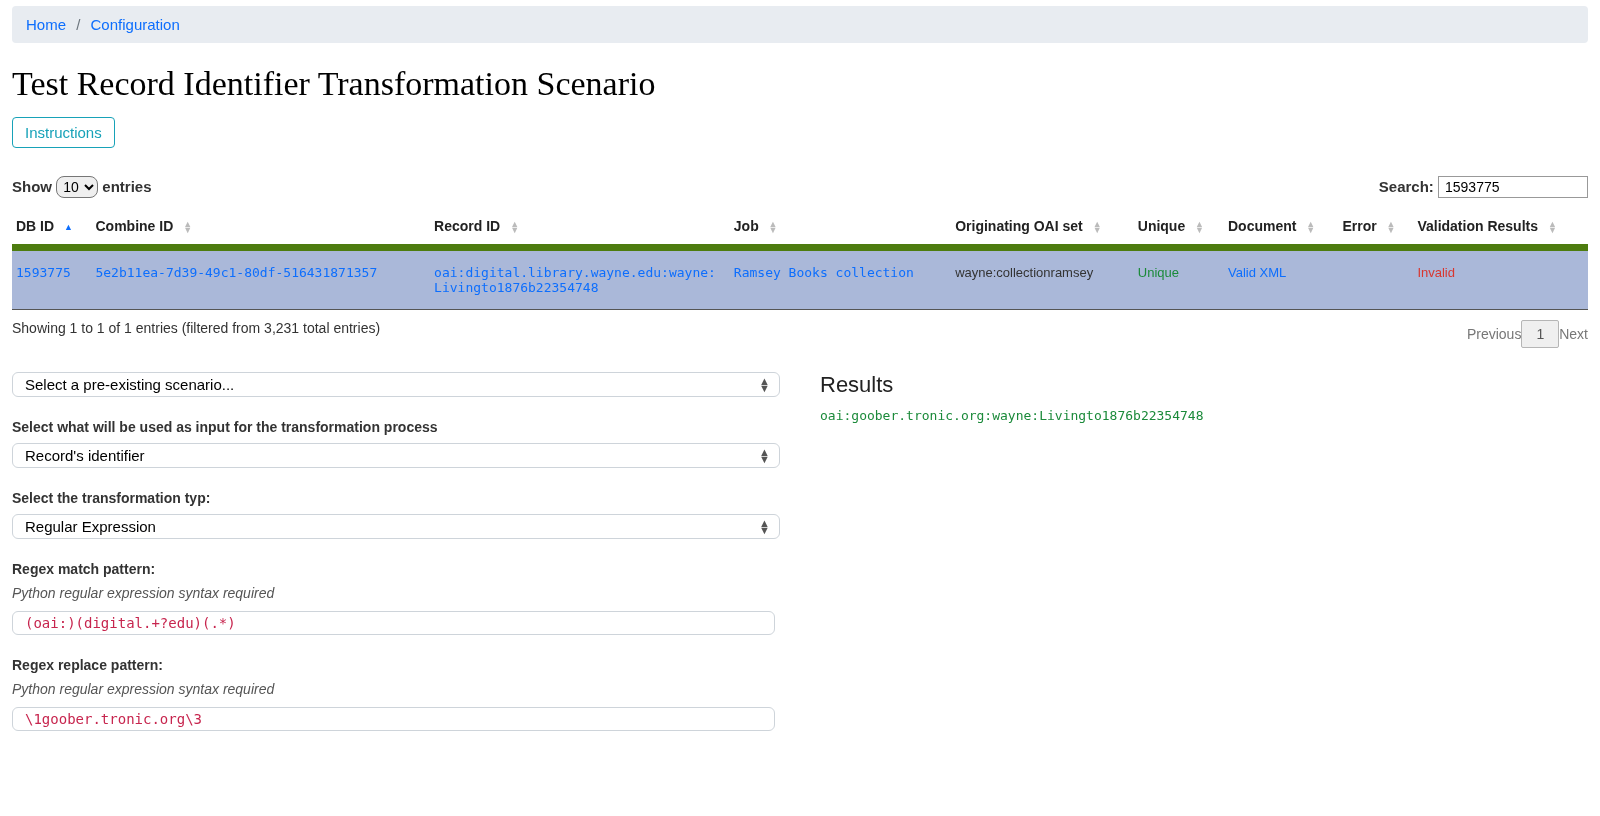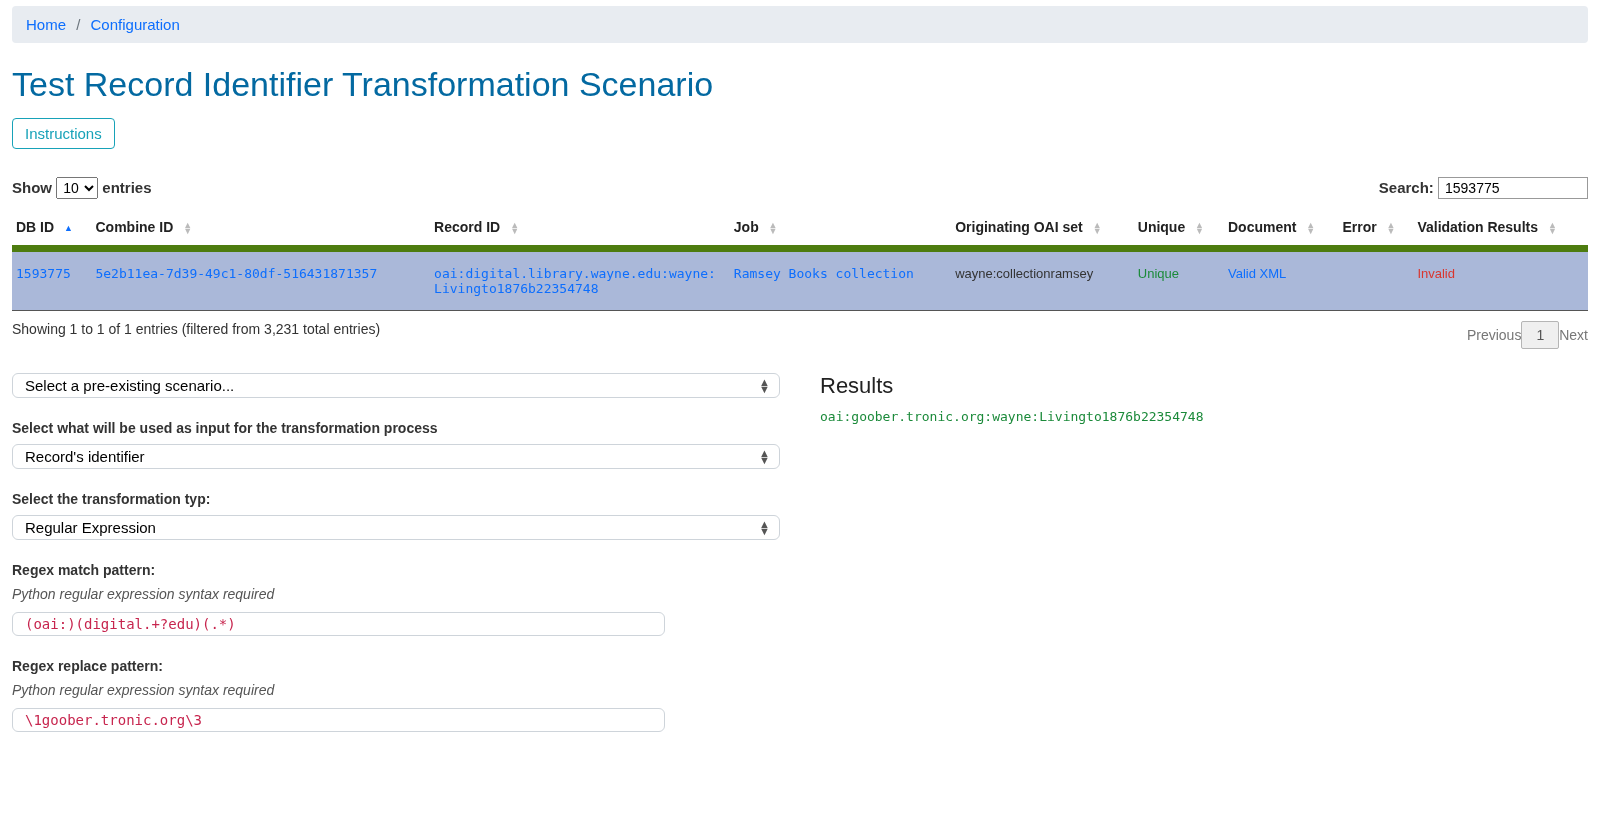--- a/index.html
+++ b/index.html
@@ -18,21 +18,22 @@
     padding: 10px 14px;
     font-size: 15px;
     margin-top: 6px;
   }
   .breadcrumb-bar a { color: #0d6efd; text-decoration: none; }
   .breadcrumb-sep { color: #6c757d; padding: 0 6px; }
   h1.page-title {
     font-size: 34px;
     font-weight: 500;
     margin: 22px 0 14px 0;
-    color: #0369a1;
+    color: #000000;
+    font-family: Liberation Serif, serif;
   }
   .btn-outline {
     display: inline-block;
     border: 1px solid #17a2b8;
     color: #17a2b8;
     background: #fff;
     padding: 6px 12px;
     border-radius: 4px;
     font-size: 15px;
     cursor: pointer;
@@ -41,20 +42,21 @@
     display: flex;
     justify-content: space-between;
     align-items: center;
     margin-top: 28px;
     font-size: 15px;
     font-weight: 600;
   }
   .dt-top select {
     font-size: 14px;
     padding: 1px 2px;
+    border-radius: 8px;
   }
   .dt-top input[type="text"] {
     font-size: 14px;
     padding: 2px 6px;
     width: 150px;
     border: 1px solid #999;
     font-weight: 400;
   }
   .dt-top .show-label { font-weight: 600; }
   table.data-table {
@@ -145,21 +147,21 @@
     border: 1px solid #ced4da;
     border-radius: 6px;
     background: #fff;
     appearance: none;
     -webkit-appearance: none;
   }
   .form-input.mono-red {
     font-family: "Menlo","Consolas",monospace;
     color: #c7254e;
     font-size: 14px;
-    width: 653px;
+    width: 763px;
     max-width: 100%;
   }
   .select-caret {
     position: absolute;
     right: 10px;
     top: 50%;
     transform: translateY(-50%);
     font-size: 11px;
     line-height: 7px;
     color: #555;

